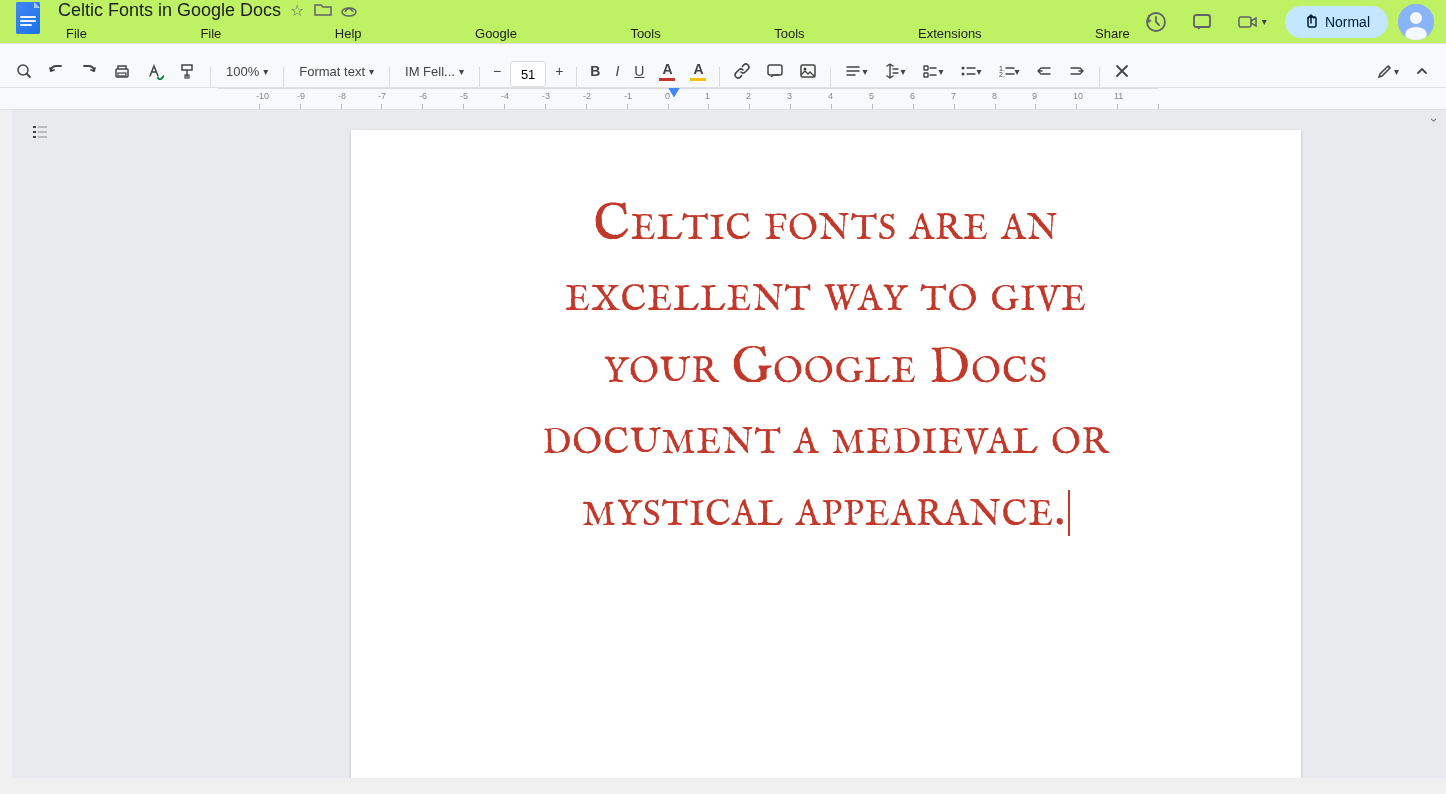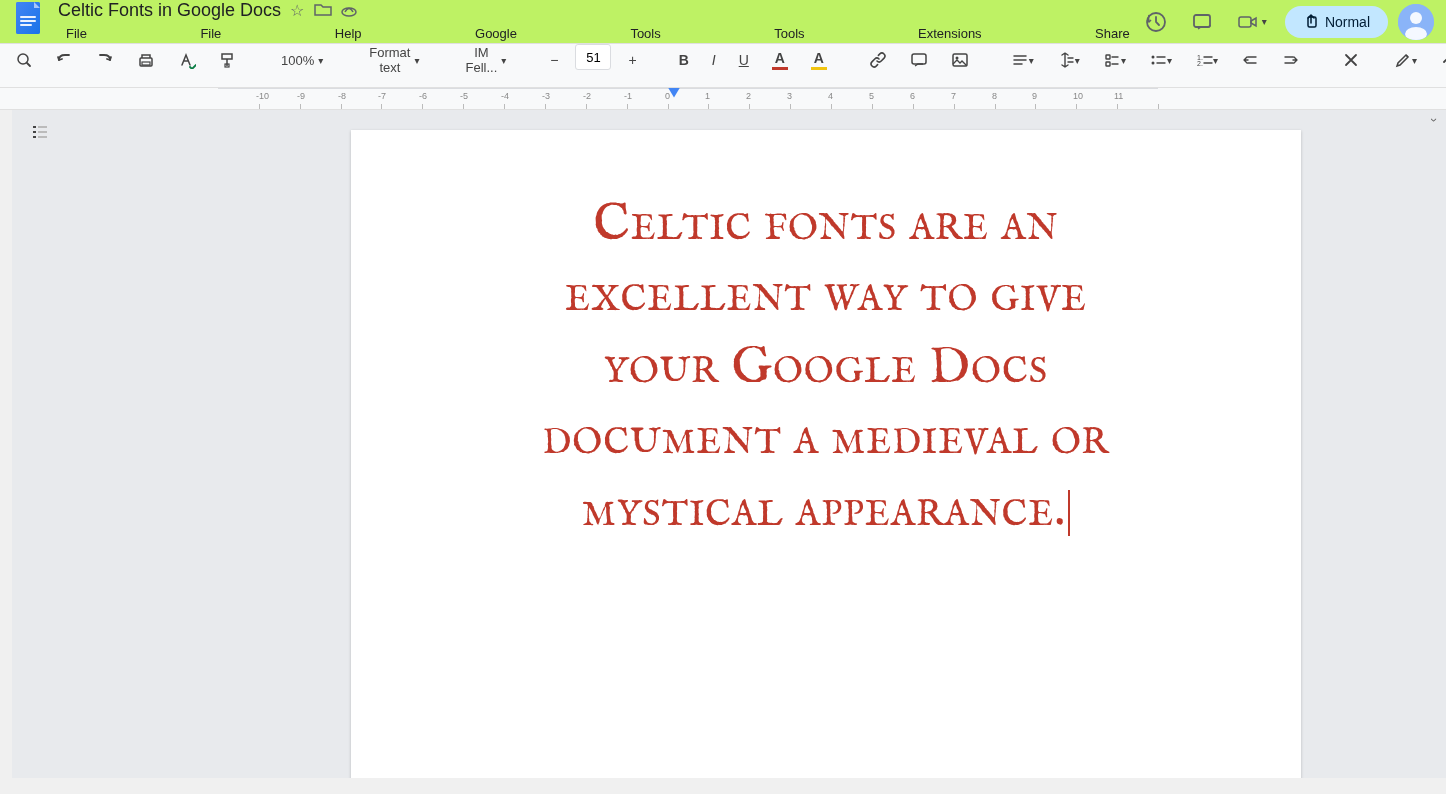--- a/index.html
+++ b/index.html
@@ -97,25 +97,25 @@
       height: 36px;
       border-radius: 50%;
       background: #8ab4f8;
       overflow: hidden;
       cursor: pointer;
     }
 
     
     #toolbar {
       display: flex;
-      align-items: flex-start;
+      align-items: flex-end;
       background: #f8f9fa;
       height: 44px;
       padding: 0 10px;
-      gap: 11px;
+      gap: 3px;
       border-bottom: 1px solid #e0e0e0;
       flex-wrap: nowrap;
       overflow: hidden;
     }
     .toolbar-btn {
       display: flex;
       align-items: center;
       justify-content: center;
       padding: 4px 6px;
       border-radius: 4px;

